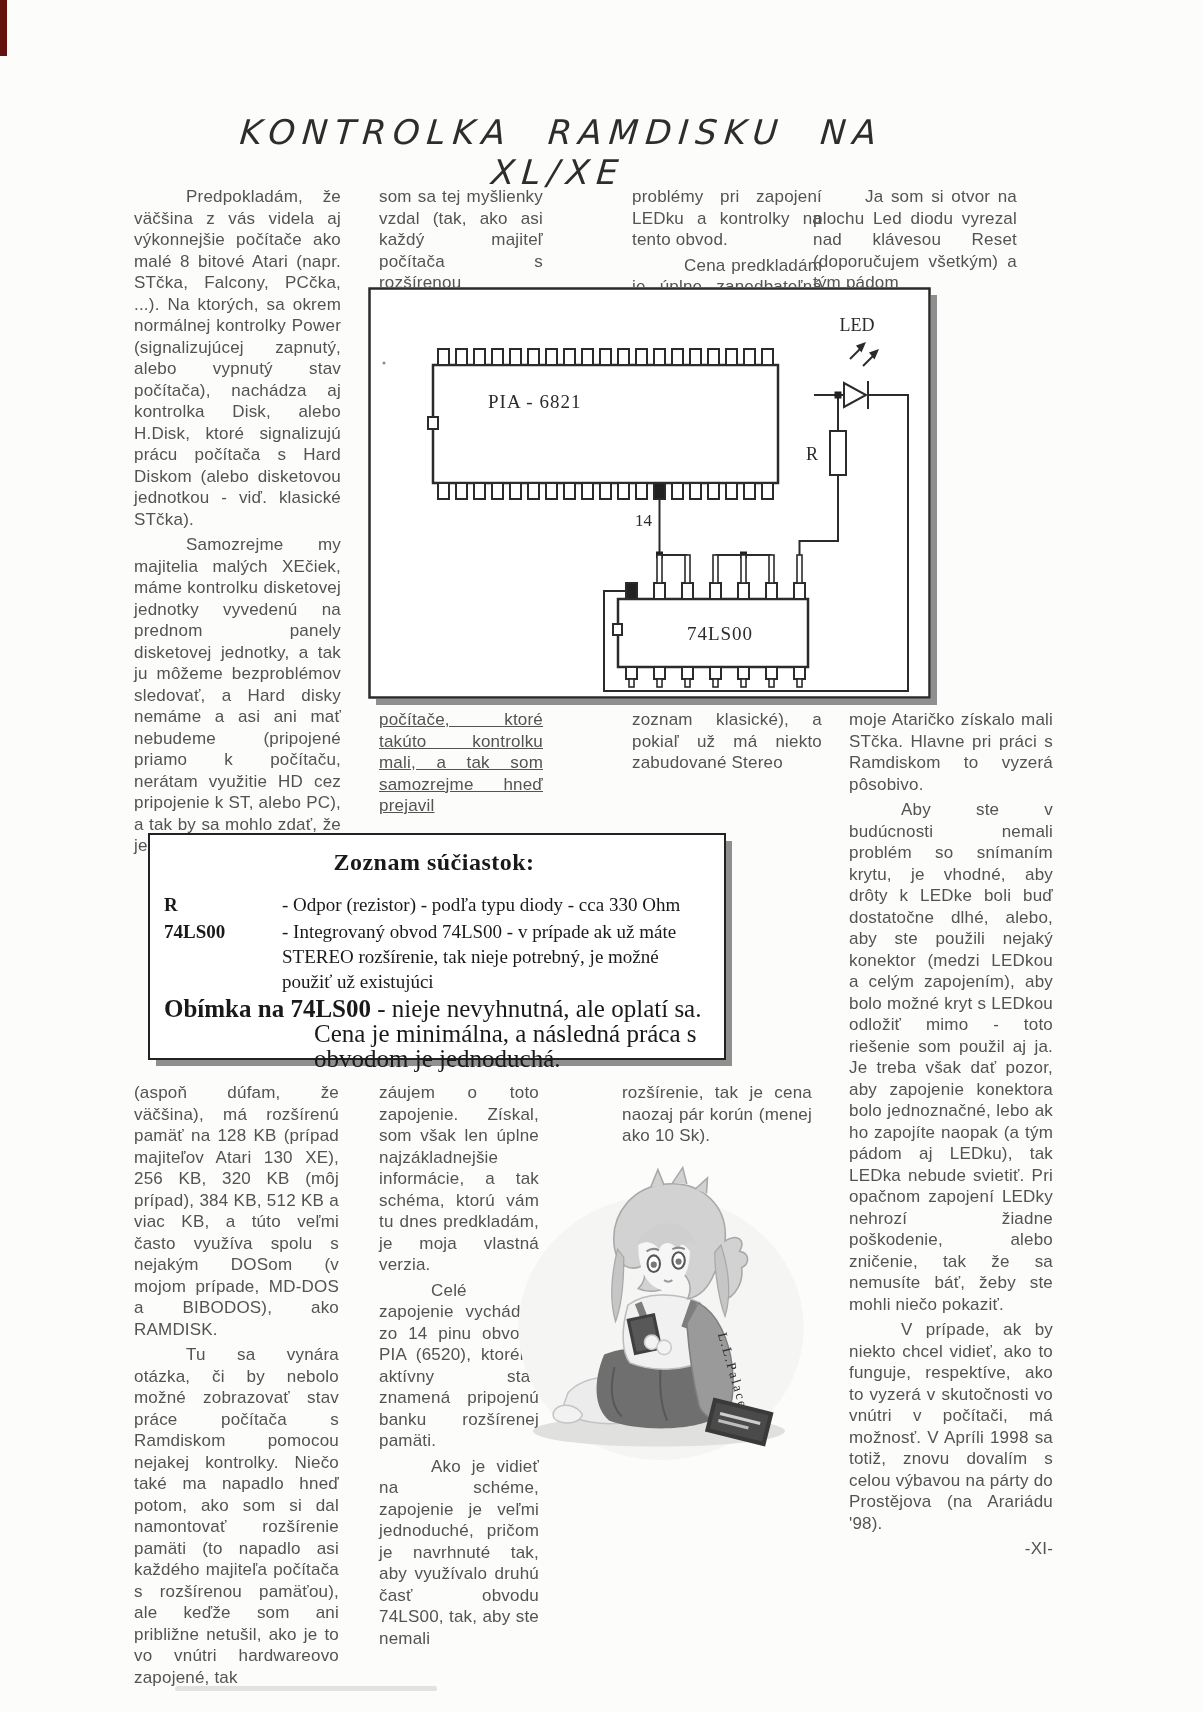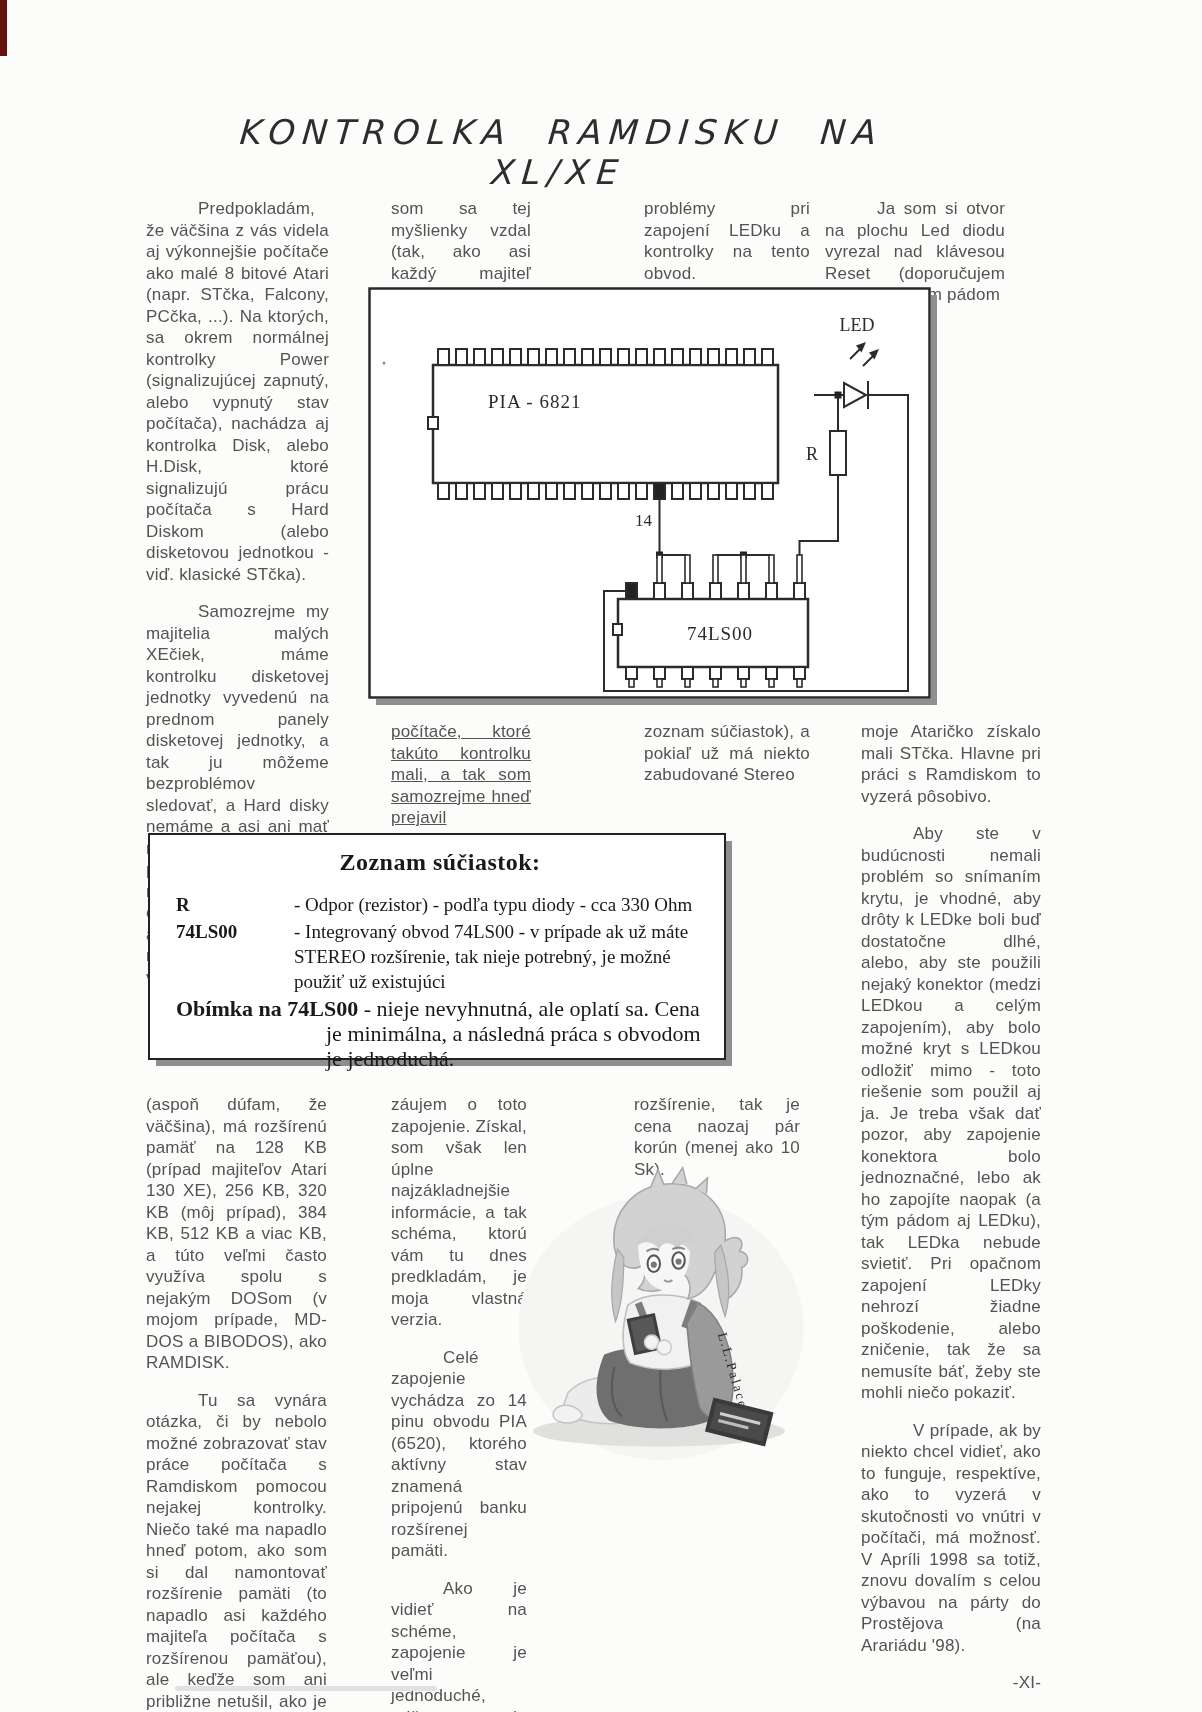--- a/index.html
+++ b/index.html
@@ -2,32 +2,32 @@
 <html><head>
 <meta charset="utf-8">
 <style>
   html,body{margin:0;padding:0;background:#e8e8e6;}
   .page{position:relative;width:1202px;height:1712px;background:#fcfcfb;overflow:hidden;
         font-family:"Liberation Sans","DejaVu Sans",sans-serif;}
   .title{position:absolute;left:170px;top:112px;width:780px;text-align:center;
          font-family:"DejaVu Sans",sans-serif;font-style:italic;font-size:34px;
          letter-spacing:7px;word-spacing:18px;color:#2d2d2d;transform:skewX(-5deg);}
   .col{position:absolute;text-align:justify;color:#535353;font-size:17px;line-height:21.5px;letter-spacing:.2px;}
-  .col p{margin:16px;}
+  .col p{margin:4px;}
   .col p.ind{text-indent:52px;}
   .footer{text-align:right;padding-left:46px;margin-top:34px;text-indent:0;}
   .diagram{position:absolute;left:368px;top:287px;width:563px;height:412px;background:#fff;
            box-shadow:7px 7px 0 -1px #8f8f8f;}
   .partsbox{position:absolute;left:148px;top:833px;width:578px;height:227px;border:2.5px solid #222;
             background:#fff;box-shadow:7px 7px 0 -1px #8f8f8f;box-sizing:border-box;
-            padding:8px 20px 0 26px;font-family:"Liberation Serif","DejaVu Serif",serif;color:#191919;}
+            padding:8px 20px 0 14px;font-family:"Liberation Serif","DejaVu Serif",serif;color:#191919;}
   .partsbox h2{margin:6px 0 16px;text-align:center;font-size:24px;font-weight:bold;letter-spacing:.5px;}
   .part{font-size:19px;line-height:25px;padding-left:118px;text-indent:-118px;margin-bottom:2px;}
   .part .term{font-weight:bold;display:inline-block;width:118px;text-indent:0;}
-  .part-last{font-size:22px;line-height:25px;padding-left:150px;text-indent:-150px;}
+  .part-last{font-size:25px;line-height:25px;padding-left:150px;text-indent:-150px;}
   .part-last .term2{font-weight:bold;}
   .illu{position:absolute;left:505px;top:1150px;width:312px;height:310px;}
   .artifact-red{position:absolute;left:0;top:0;width:7px;height:56px;background:#63120e;}
   .artifact-smudge{position:absolute;left:175px;top:1686px;width:262px;height:5px;background:#e2e2e2;border-radius:3px;}
   svg text{font-family:"Liberation Serif","DejaVu Serif",serif;fill:#2b2b2b;}
 </style>
 </head>
 <body>
 
 <div class="page">
@@ -175,21 +175,21 @@
         <rect x="245" y="337" width="9" height="11" stroke-width="2"></rect>
       </g>
       <text x="352" y="353" font-size="19" text-anchor="middle" letter-spacing="1">74LS00</text>
     </svg>
   </div>
 
   <div class="col" style="left:375px;top:705px;width:172px;text-decoration:underline;">
     <p>počítače, ktoré takúto kontrolku mali, a tak som samozrejme hneď prejavil</p>
   </div>
   <div class="col" style="left:628px;top:705px;width:198px;">
-    <p>zoznam súčiastok), a pokiaľ už má niekto zabudované Stereo</p>
+    <p>zoznam klasické), a pokiaľ už má niekto zabudované Stereo</p>
   </div>
   <div class="col" style="left:845px;top:705px;width:212px;">
     <p>moje Ataričko získalo mali STčka. Hlavne pri práci s Ramdiskom to vyzerá pôsobivo.</p>
     <p class="ind">Aby ste v budúcnosti nemali problém so snímaním krytu, je vhodné, aby drôty k LEDke boli buď dostatočne dlhé, alebo, aby ste použili nejaký konektor (medzi LEDkou a celým zapojením), aby bolo možné kryt s LEDkou odložiť mimo - toto riešenie som použil aj ja. Je treba však dať pozor, aby zapojenie konektora bolo jednoznačné, lebo ak ho zapojíte naopak (a tým pádom aj LEDku), tak LEDka nebude svietiť. Pri opačnom zapojení LEDky nehrozí žiadne poškodenie, alebo zničenie, tak že sa nemusíte báť, žeby ste mohli niečo pokaziť.</p>
     <p class="ind">V prípade, ak by niekto chcel vidieť, ako to funguje, respektíve, ako to vyzerá v skutočnosti vo vnútri v počítači, má možnosť. V Apríli 1998 sa totiž, znovu dovalím s celou výbavou na párty do Prostějova (na Arariádu '98).</p>
     <p class="footer">-XI-</p>
   </div>
 
   <div class="partsbox">
     <h2>Zoznam súčiastok:</h2>

